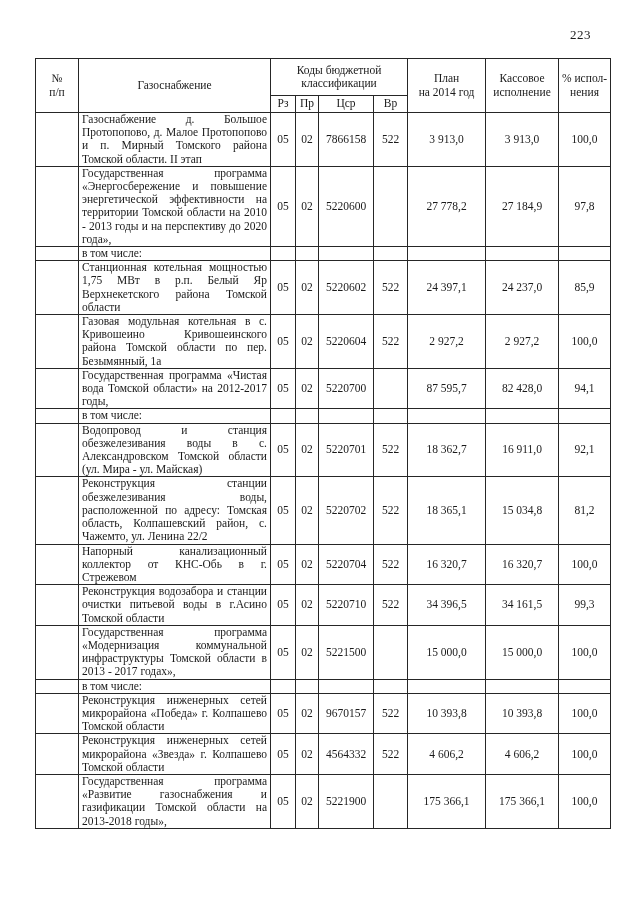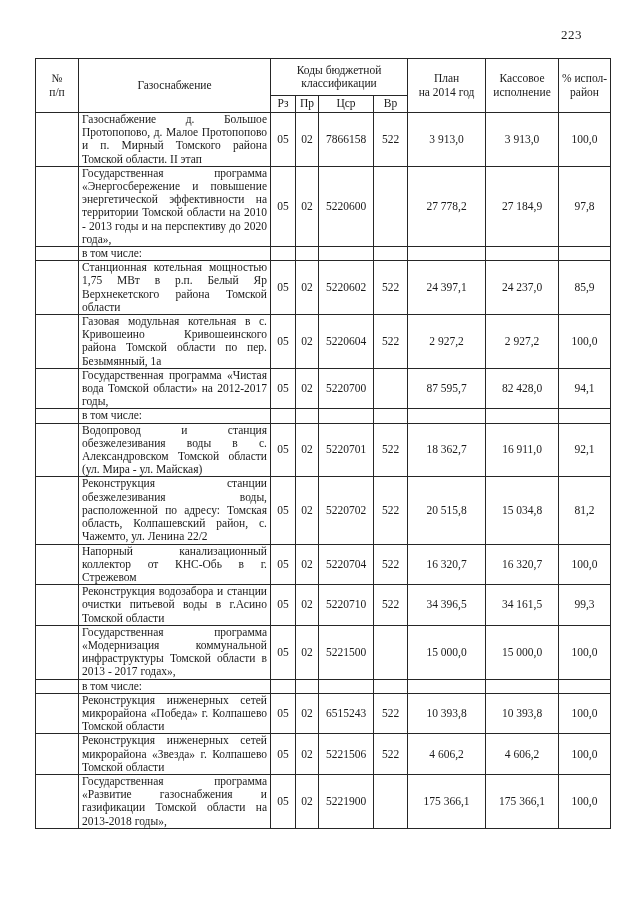--- a/index.html
+++ b/index.html
@@ -11,23 +11,23 @@
     position: relative;
     width: 640px;
     height: 905px;
     font-family: "Liberation Serif", "DejaVu Serif", serif;
     color: #1a1a1a;
     overflow: hidden;
   }
   .page-number {
     position: absolute;
     top: 27px;
-    left: 550px;
+    left: 570px;
     width: 32px;
-    text-align: right;
+    text-align: left;
     font-size: 13px;
     letter-spacing: 0.5px;
   }
   table.budget {
     position: absolute;
     left: 35px;
     top: 58px;
     width: 575px;
     border-collapse: collapse;
     table-layout: fixed;
@@ -80,21 +80,21 @@
       <th rowspan="2">№
 п/п</th>
       <th rowspan="2">Газоснабжение</th>
       <th colspan="4">Коды бюджетной
 классификации</th>
       <th rowspan="2">План
 на 2014 год</th>
       <th rowspan="2">Кассовое
 исполнение</th>
       <th rowspan="2">% испол-
-район</th>
+нения</th>
     </tr>
     <tr class="head-sub">
       <th>Рз</th>
       <th>Пр</th>
       <th>Цср</th>
       <th>Вр</th>
     </tr>
   </thead>
   <tbody id="table-body">
       <tr>
@@ -185,21 +185,21 @@
     <td class="c-money">16 911,0</td>
     <td class="c-money">92,1</td>
   </tr>
       <tr>
     <td class="c-num"></td>
     <td class="c-name">Реконструкция станции обезжелезивания воды, расположенной по адресу: Томская область, Колпашевский район, с. Чажемто, ул. Ленина 22/2</td>
     <td class="c-code">05</td>
     <td class="c-code">02</td>
     <td class="c-code">5220702</td>
     <td class="c-code">522</td>
-    <td class="c-money">20 515,8</td>
+    <td class="c-money">18 365,1</td>
     <td class="c-money">15 034,8</td>
     <td class="c-money">81,2</td>
   </tr>
       <tr>
     <td class="c-num"></td>
     <td class="c-name">Напорный канализационный коллектор от КНС-Обь в г. Стрежевом</td>
     <td class="c-code">05</td>
     <td class="c-code">02</td>
     <td class="c-code">5220704</td>
     <td class="c-code">522</td>
@@ -238,32 +238,32 @@
     <td class="c-code"></td>
     <td class="c-money"></td>
     <td class="c-money"></td>
     <td class="c-money"></td>
   </tr>
       <tr>
     <td class="c-num"></td>
     <td class="c-name">Реконструкция инженерных сетей микрорайона «Победа» г. Колпашево Томской области</td>
     <td class="c-code">05</td>
     <td class="c-code">02</td>
-    <td class="c-code">6515243</td>
+    <td class="c-code">9670157</td>
     <td class="c-code">522</td>
     <td class="c-money">10 393,8</td>
     <td class="c-money">10 393,8</td>
     <td class="c-money">100,0</td>
   </tr>
       <tr>
     <td class="c-num"></td>
     <td class="c-name">Реконструкция инженерных сетей микрорайона «Звезда» г. Колпашево Томской области</td>
     <td class="c-code">05</td>
     <td class="c-code">02</td>
-    <td class="c-code">5221506</td>
+    <td class="c-code">4564332</td>
     <td class="c-code">522</td>
     <td class="c-money">4 606,2</td>
     <td class="c-money">4 606,2</td>
     <td class="c-money">100,0</td>
   </tr>
       <tr>
     <td class="c-num"></td>
     <td class="c-name">Государственная программа «Развитие газоснабжения и газификации Томской области на 2013-2018 годы»,</td>
     <td class="c-code">05</td>
     <td class="c-code">02</td>

